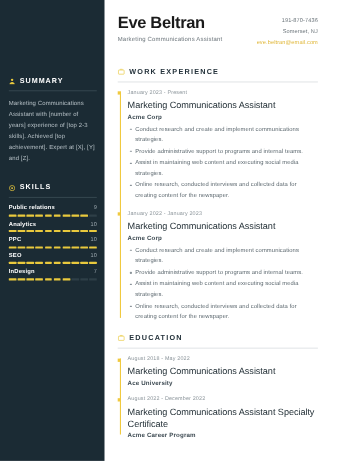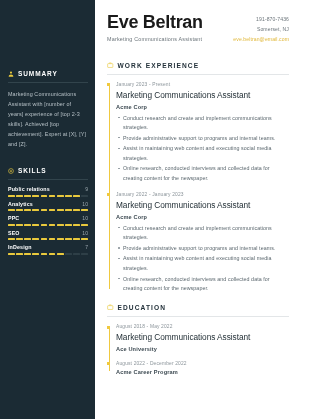--- a/index.html
+++ b/index.html
@@ -109,21 +109,21 @@
     overflow: hidden;
   }
 
   .header {
     padding: 13px 8px 0 12px;
     display: flex;
     justify-content: space-between;
     align-items: flex-start;
   }
   .name {
-    font-size: 18px;
+    font-size: 15px;
     font-weight: bold;
     color: #1a1a1a;
     letter-spacing: -0.3px;
     line-height: 1.05;
   }
   .role {
     font-size: 5.4px;
     color: #6c757b;
     margin-top: 4px;
     letter-spacing: 0.2px;
@@ -446,20 +446,21 @@
         </div>
         <div class="sec-rule"></div>
         <div class="timeline" id="edu-list">
             <div class="entry edu-entry">
               <div class="entry-date">August 2018 - May 2022</div>
               <div class="entry-title">Marketing Communications Assistant</div>
               <div class="entry-org">Ace University</div>
             </div>
             <div class="entry edu-entry">
               <div class="entry-date">August 2022 - December 2022</div>
+              <div class="entry-title">Marketing Communications Assistant Specialty Certificate</div>
               <div class="entry-org">Acme Career Program</div>
             </div>
           </div>
       </section>
 
     </div>
   </main>
 </div>
 
 </body></html>

